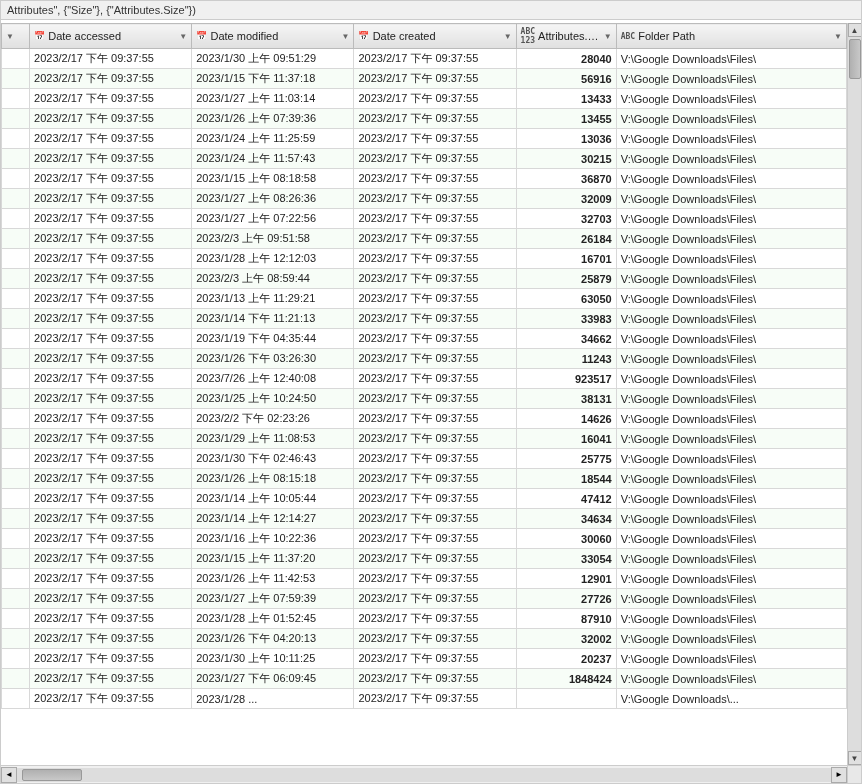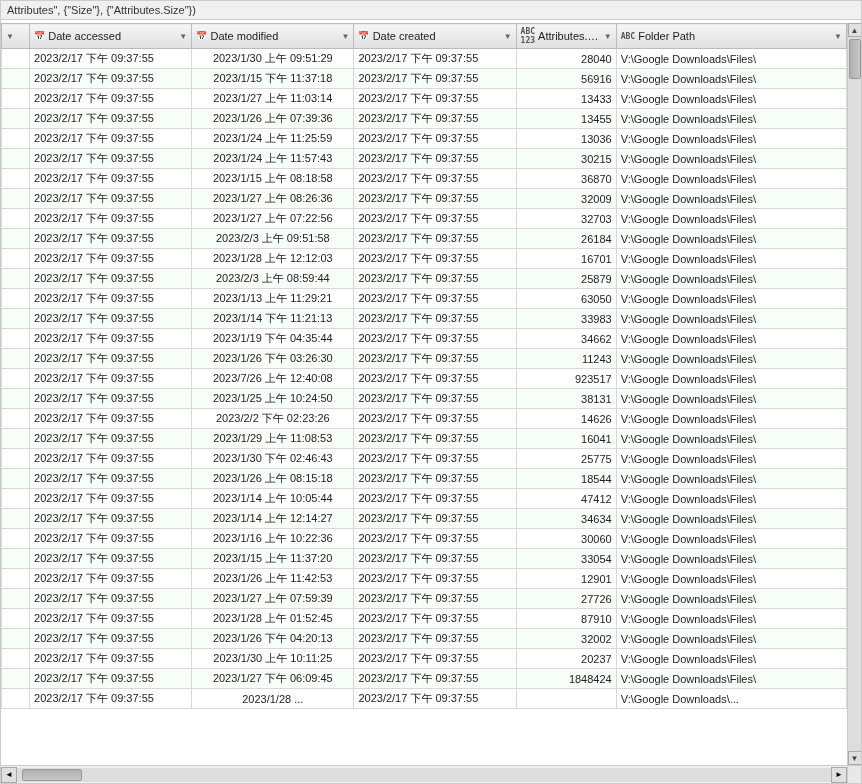--- a/index.html
+++ b/index.html
@@ -82,23 +82,23 @@
       white-space: nowrap;
       overflow: hidden;
       font-size: 11px;
       color: #222;
     }
     .td-num {
       text-align: right;
     }
     .col-check { width: 28px; }
     .col-date-accessed { width: 162px; }
-    .col-date-modified { width: 162px; text-align: center; }
+    .col-date-modified { width: 162px; }
     .col-date-created { width: 162px; }
-    .col-size { width: 100px; }
+    .col-size { width: 100px; font-weight: bold; }
     .col-folder { width: 230px; }
 
     .scrollbar-container {
       position: absolute;
       right: 0;
       top: 22px;
       bottom: 18px;
       width: 14px;
       background: #f0f0f0;
       border-left: 1px solid #ccc;

